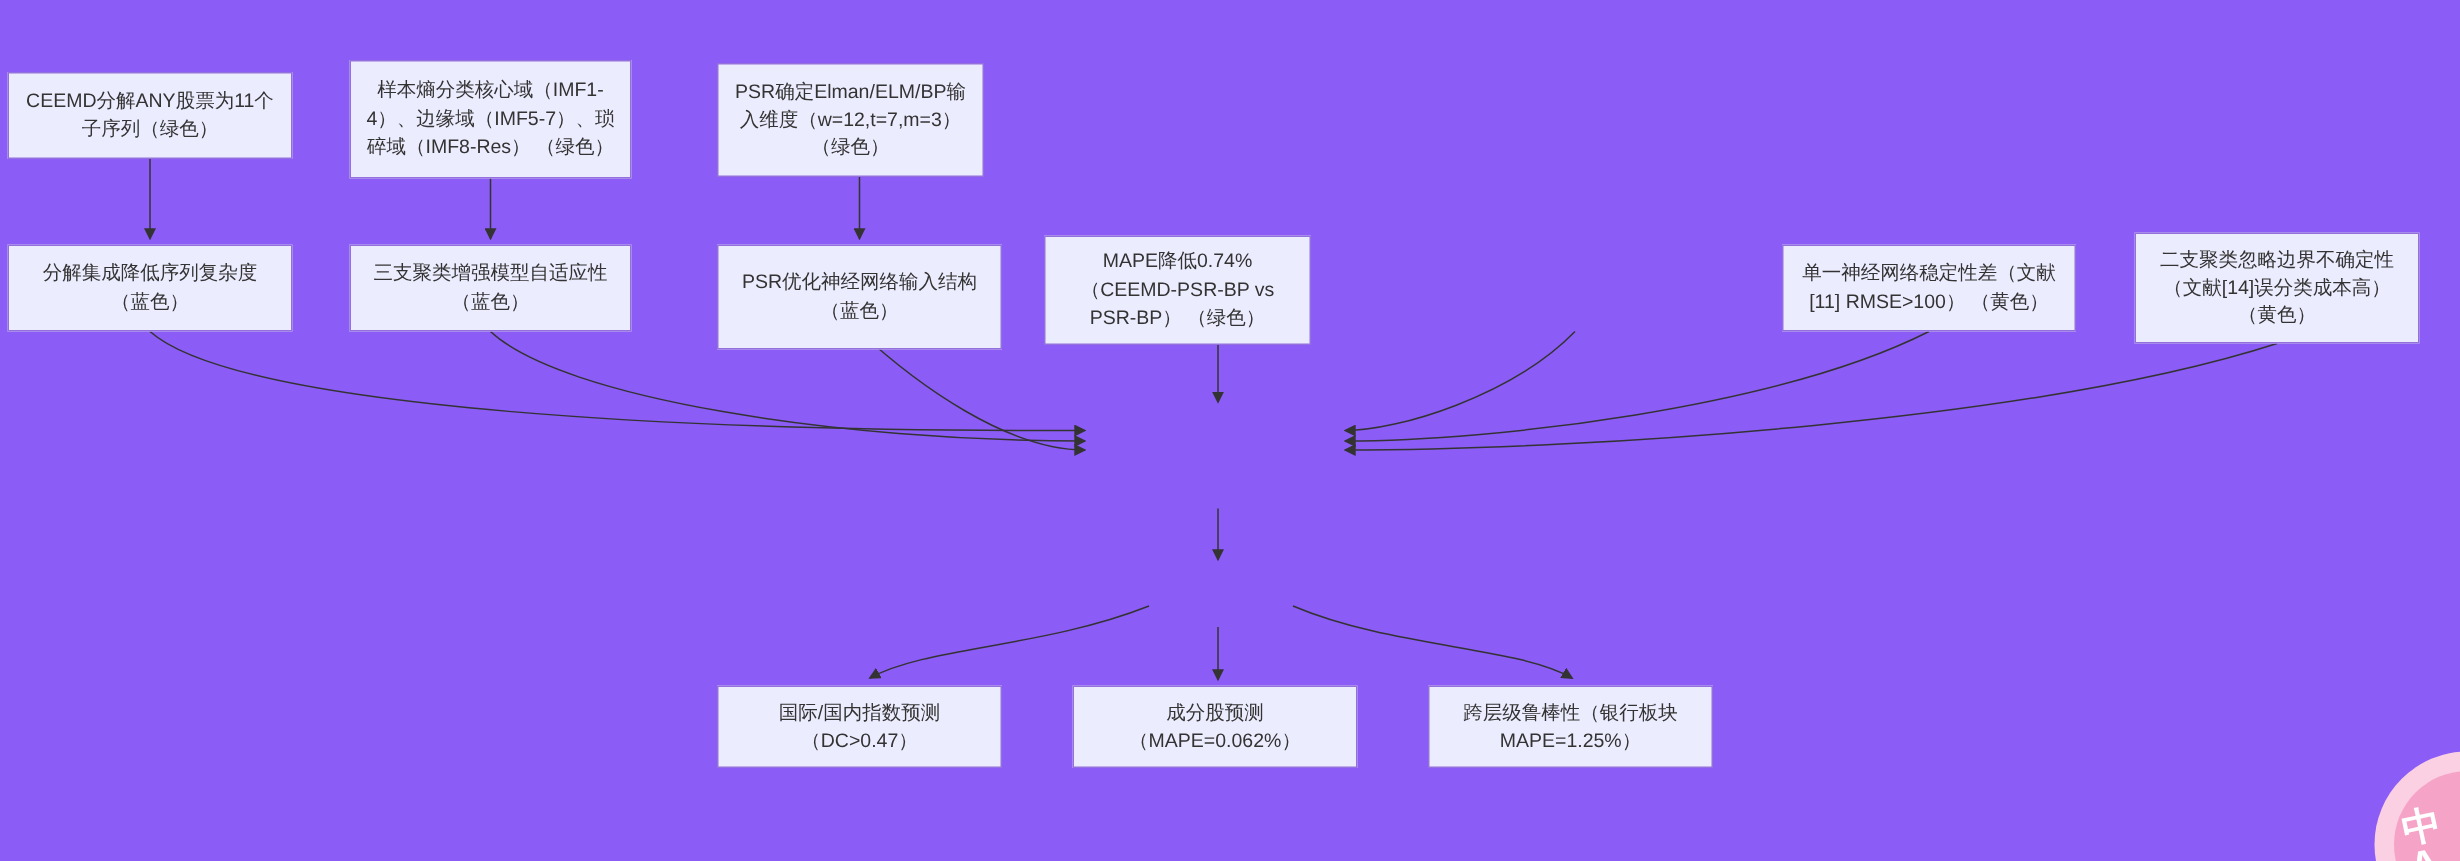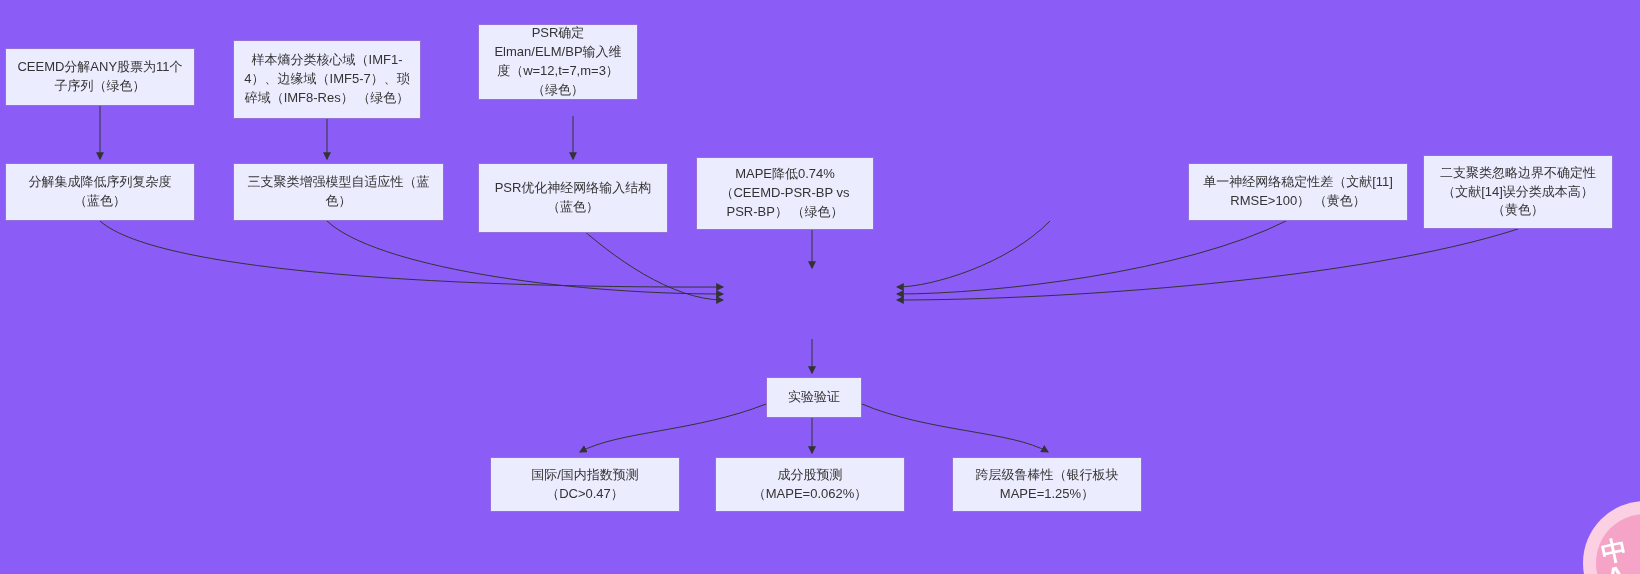--- a/index.html
+++ b/index.html
@@ -37,31 +37,31 @@
     top: 0; bottom: 0;
     width: 1px;
     background: #9370DB;
   }
   .node-subroutine::before { left: 5px; }
   .node-subroutine::after  { right: 5px; }
 
   
   .n-ceemd     { left: 5px;    top: 48px;  width: 190px; height: 58px; }
   .n-entropy   { left: 233px;  top: 40px;  width: 188px; height: 79px; }
-  .n-psrdim    { left: 478px;  top: 24px;  width: 160px; height: 76px; }
+  .n-psrdim    { left: 478px;  top: 42px;  width: 178px; height: 76px; }
   .n-decomp    { left: 5px;    top: 163px; width: 190px; height: 58px; justify-content: center; }
-  .n-threeway  { left: 233px;  top: 163px; width: 211px; height: 58px; }
+  .n-threeway  { left: 233px;  top: 163px; width: 188px; height: 58px; }
   .n-psropt    { left: 478px;  top: 163px; width: 190px; height: 70px; }
   .n-mape      { left: 696px;  top: 157px; width: 178px; height: 73px; }
   .n-trad      { left: 952px;  top: 163px; width: 196px; height: 58px; }
-  .n-singlenn  { left: 1188px; top: 163px; width: 220px; height: 58px; }
+  .n-singlenn  { left: 1188px; top: 163px; width: 196px; height: 58px; }
   .n-twoway    { left: 1423px; top: 155px; width: 190px; height: 74px; }
   .n-core      { left: 727px;  top: 272px; width: 166px; height: 67px; padding: 4px 14px; }
   .n-exp       { left: 766px;  top: 377px; width: 96px;  height: 41px; }
-  .n-index     { left: 478px;  top: 457px; width: 190px; height: 55px; margin-left: 12px; }
+  .n-index     { left: 478px;  top: 457px; width: 190px; height: 55px; }
   .n-stock     { left: 715px;  top: 457px; width: 190px; height: 55px; }
   .n-robust    { left: 952px;  top: 457px; width: 190px; height: 55px; }
 
   
   .badge-halo {
     position: absolute;
     left: 1583px; top: 501px;
     width: 124px; height: 124px;
     border-radius: 50%;
     background: #fbd0e3;
@@ -140,23 +140,20 @@
     <span>MAPE降低0.74%（CEEMD-PSR-BP vs PSR-BP） （绿色）</span>
   </div>
   <div class="node n-singlenn">
     <span>单一神经网络稳定性差（文献[11] RMSE&gt;100） （黄色）</span>
   </div>
   <div class="node n-twoway">
     <span>二支聚类忽略边界不确定性（文献[14]误分类成本高）（黄色）</span>
   </div>
 
 
-  <div class="node n-exp">
-    <span>实验验证</span>
-  </div>
 
   <div class="node n-index">
     <span>国际/国内指数预测（DC&gt;0.47）</span>
   </div>
   <div class="node n-stock">
     <span>成分股预测（MAPE=0.062%）</span>
   </div>
   <div class="node n-robust">
     <span>跨层级鲁棒性（银行板块MAPE=1.25%）</span>
   </div>

